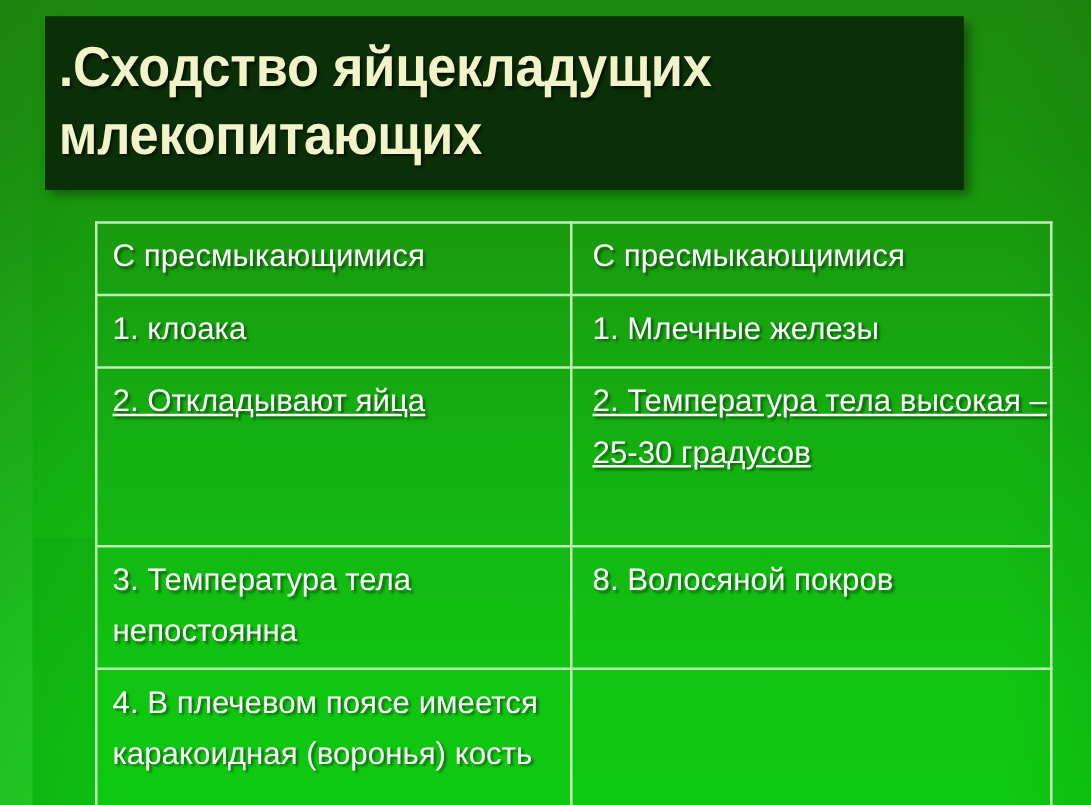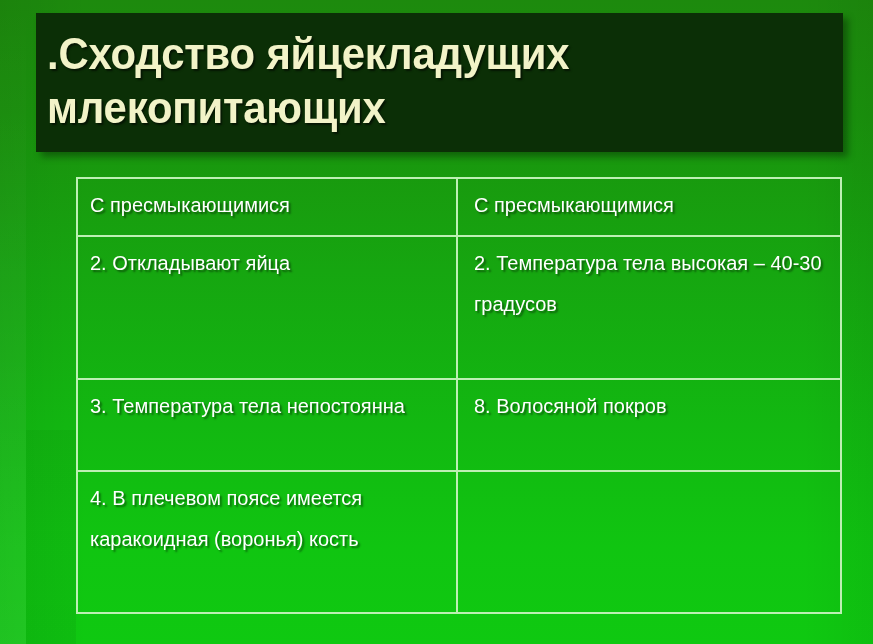--- a/index.html
+++ b/index.html
@@ -57,21 +57,21 @@
     height: 644px;
     background: linear-gradient(90deg, rgba(0,0,0,0.05) 0%, rgba(0,0,0,0.0) 10%, rgba(0,0,0,0.0) 92%, rgba(0,0,0,0.05) 100%);
     pointer-events: none;
   }
 
   
   .title-box {
     position: absolute;
     left: 36px;
     top: 13px;
-    width: 807px;
+    width: 735px;
     height: 139px;
     box-sizing: border-box;
     background: #0b2f06;
     box-shadow: 5px 5px 7px rgba(0,0,0,0.35);
   }
   .title-inner {
     position: absolute;
     left: 11px;
     top: 14px;
     right: 10px;
@@ -102,36 +102,36 @@
   .compare-table col.c1 { width: 380px; }
   .compare-table col.c2 { width: 384px; }
 
   .compare-table th,
   .compare-table td {
     border: 2px solid #bdf0b4;
     padding: 6px 0 8px 12px;
     vertical-align: top;
     text-align: left;
     color: #ffffff;
-    font-size: 20px;
+    font-size: 25px;
     line-height: 41px;
     font-weight: normal;
     text-shadow: 2px 2px 2px rgba(0,0,0,0.45);
     background: transparent;
   }
   .compare-table th {
     font-weight: normal;
   }
   .compare-table td.col-right,
   .compare-table th.col-right {
     padding-left: 16px;
   }
   .row-header th { height: 42px; }
   .row-1 td { height: 42px; }
-  .row-2 td { height: 127px; }
+  .row-2 td { height: 127px; text-decoration: underline; }
   .row-3 td { height: 76px; }
   .row-4 td { height: 126px; }
   .cell-empty { min-height: 1px; }
 </style>
 </head>
 <body>
 
 <div class="slide">
 
   <div class="bg-band-a"></div>
@@ -149,23 +149,27 @@
       <col class="c1">
       <col class="c2">
     </colgroup>
     <thead>
       <tr class="row-header">
         <th class="col-left">С пресмыкающимися</th>
         <th class="col-right">С пресмыкающимися</th>
       </tr>
     </thead>
     <tbody>
+      <tr class="row-1">
+        <td class="col-left">1. клоака</td>
+        <td class="col-right">1. Млечные железы</td>
+      </tr>
       <tr class="row-2">
         <td class="col-left">2. Откладывают яйца</td>
-        <td class="col-right">2. Температура тела высокая – 40-30 градусов</td>
+        <td class="col-right">2. Температура тела высокая – 25-30 градусов</td>
       </tr>
       <tr class="row-3">
         <td class="col-left">3. Температура тела непостоянна</td>
         <td class="col-right">8. Волосяной покров</td>
       </tr>
       <tr class="row-4">
         <td class="col-left">4. В плечевом поясе имеется каракоидная (воронья) кость</td>
         <td class="col-right cell-empty"></td>
       </tr>
     </tbody>

